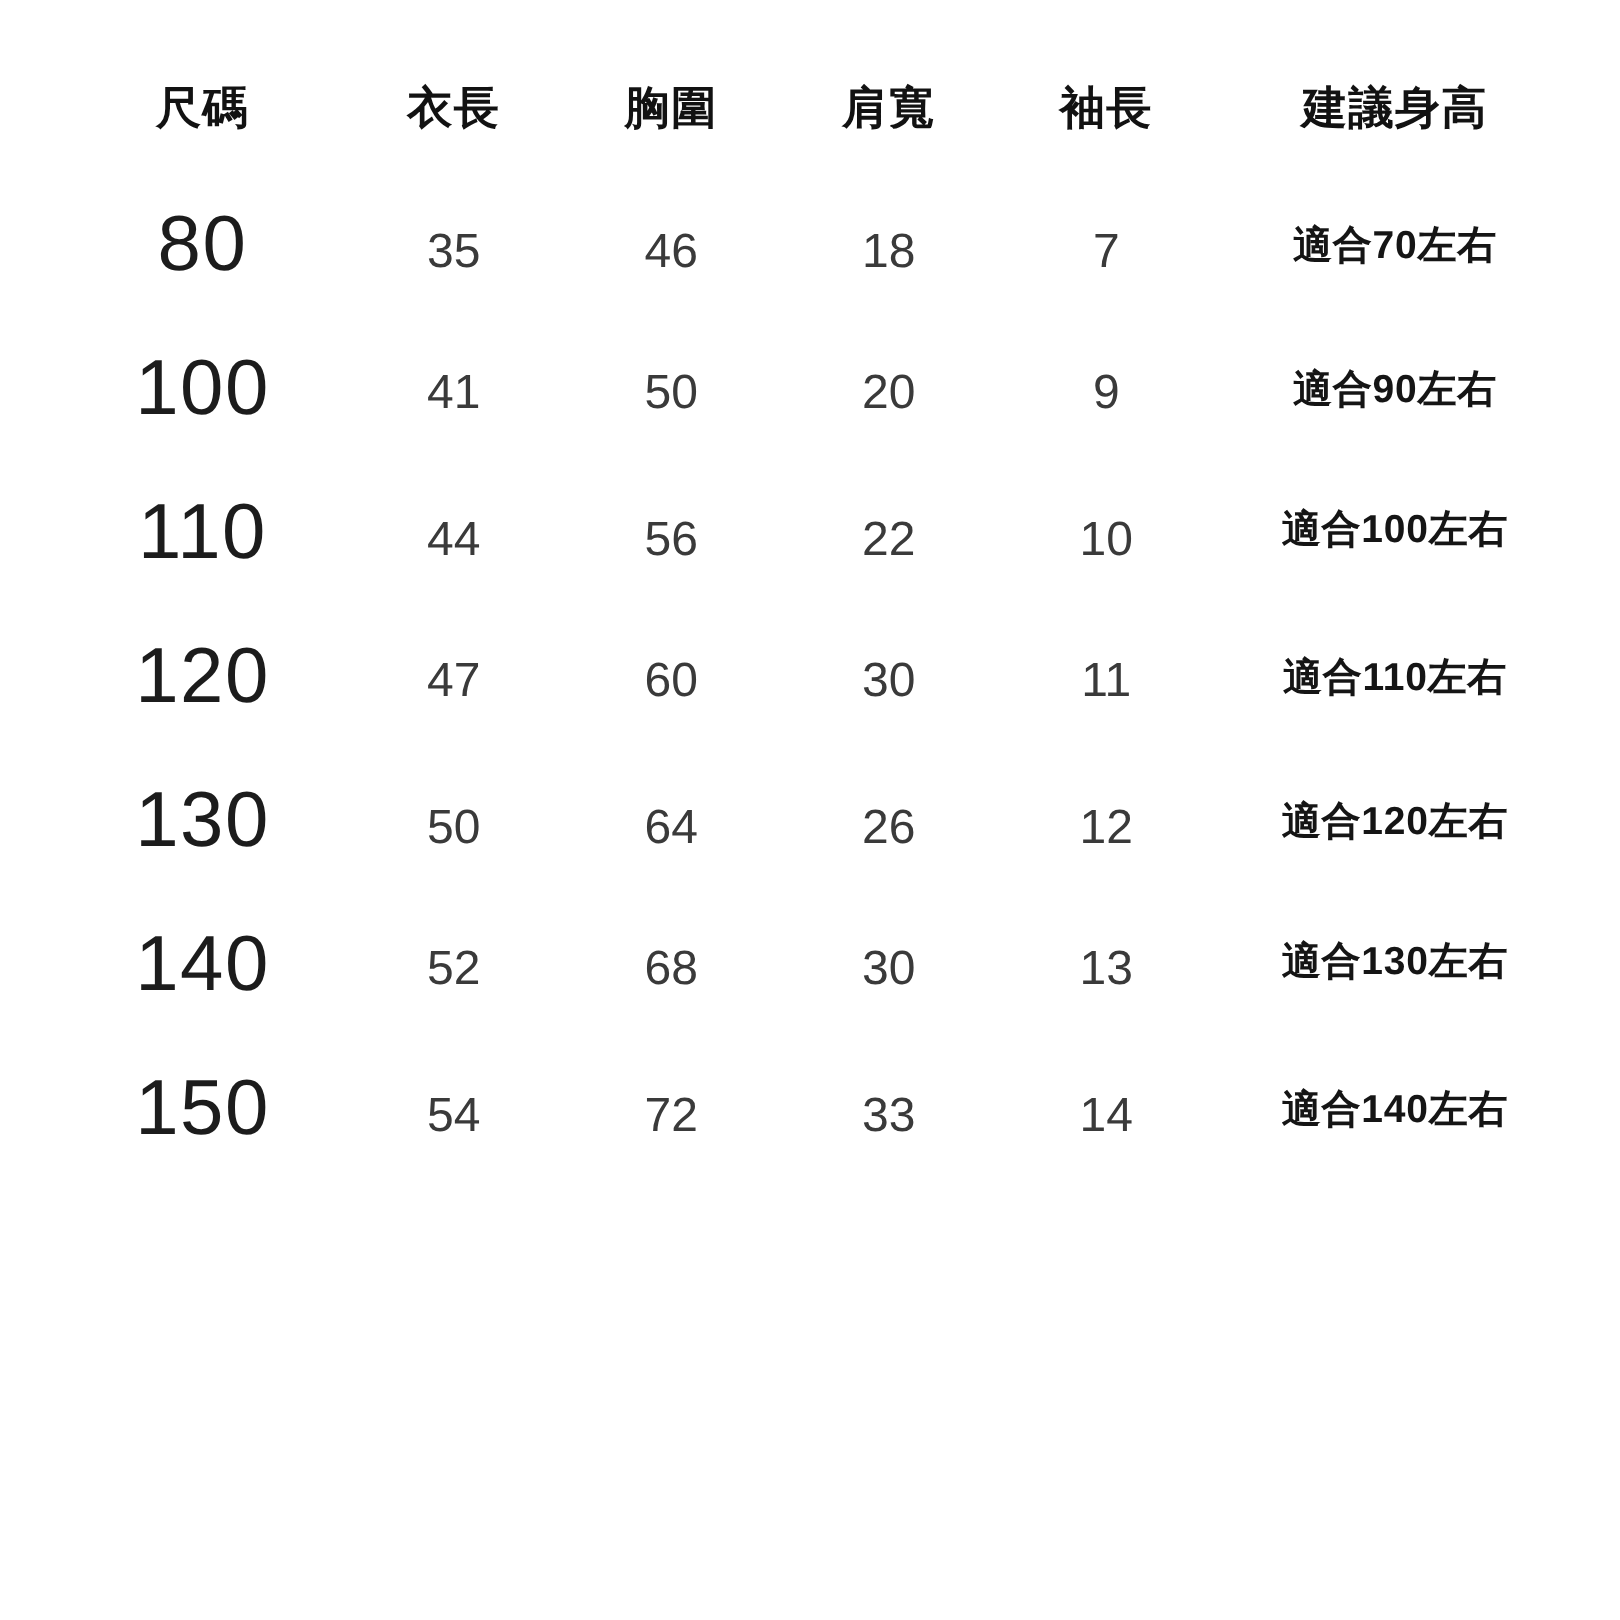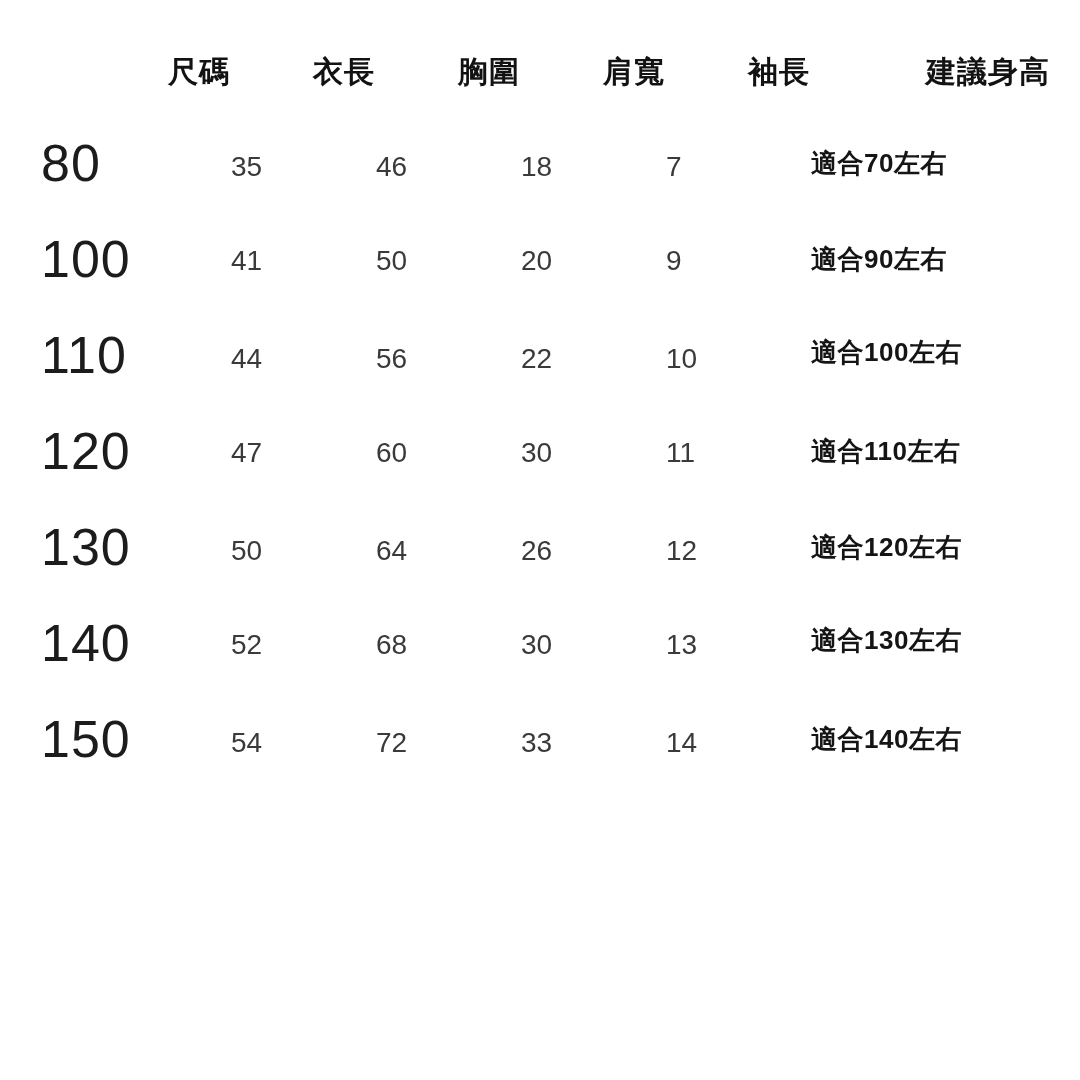--- a/index.html
+++ b/index.html
@@ -35,41 +35,42 @@
   table.chart-table col.col-bust    { width: 145px; }
   table.chart-table col.col-shoulder{ width: 145px; }
   table.chart-table col.col-sleeve  { width: 145px; }
   table.chart-table col.col-height  { width: 240px; }
 
   thead th {
     font-size: 30px;
     font-weight: bold;
     color: #121212;
     padding: 52px 0 22px 0;
-    text-align: right;
+    text-align: center;
     vertical-align: middle;
     letter-spacing: 1px;
   }
 
   tbody td {
+    text-align: center;
     vertical-align: middle;
     height: 94px;
     color: #2b2b2b;
   }
 
   td.cell-size {
     font-size: 52px;
     font-weight: 400;
     color: #1c1c1c;
     letter-spacing: 1px;
     line-height: 1;
   }
 
   td.cell-num {
-    font-size: 28px;
+    font-size: 32px;
     font-weight: 400;
     color: #3a3a3a;
   }
 
   td.cell-height {
     font-size: 26px;
     font-weight: bold;
     color: #151515;
     letter-spacing: 0.5px;
   }

